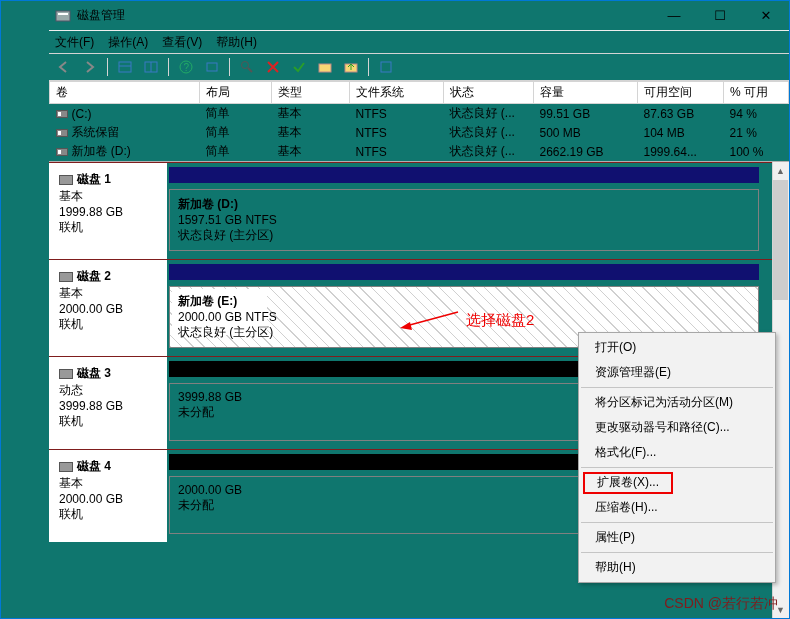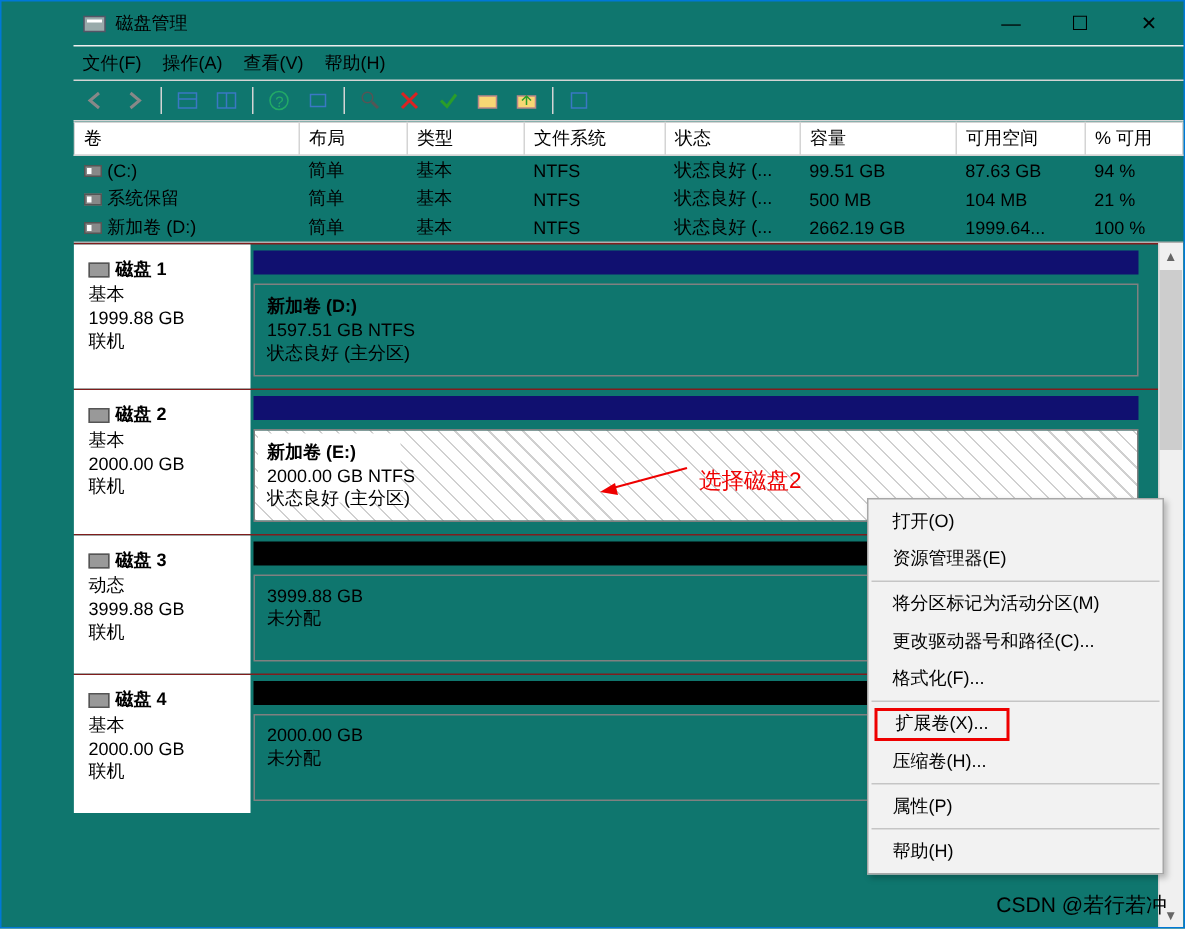--- a/index.html
+++ b/index.html
@@ -47,21 +47,21 @@
   .right-scroll .thumb { position:absolute; right:1px; top:18px; width:15px; height:120px; background:#cdcdcd; }
   .right-scroll .arr { position:absolute; width:15px; height:17px; right:1px; display:flex; align-items:center; justify-content:center; color:#666; font-size:9px; }
   
   .ctxmenu { position:absolute; left:578px; top:332px; width:198px; background:#f2f2f2; border:1px solid #a7a7a7; box-shadow:2px 2px 4px rgba(0,0,0,.25); padding:2px; font-size:12px; z-index:50; }
   .ctxmenu .mi { padding:4px 14px; white-space:nowrap; }
   .ctxmenu hr { border:none; border-top:1px solid #c5c5c5; margin:2px 0; }
   .redbox { border:2px solid #e00; padding:1px 12px 3px; margin:0 -12px;}
   
   .annot { position:absolute; left:400px; top:308px; color:#e00; font-size:15px; display:flex; align-items:center; z-index:5; pointer-events:none;}
   .annot svg { margin-right:6px; }
-  .watermark { position:absolute; right:12px; bottom:6px; color:#000000; font-size:14px; z-index:60; pointer-events:none; }
+  .watermark { position:absolute; right:12px; bottom:6px; color:#7f1d1d; font-size:14px; z-index:60; pointer-events:none; }
 </style>
 </head>
 <body>
 
 <div class="window">
 
   <div class="titlebar">
     <span class="app-icon">
       <svg width="16" height="16" viewBox="0 0 16 16">
           <rect x="1" y="3" width="14" height="10" fill="#9aa" stroke="#556"></rect>

